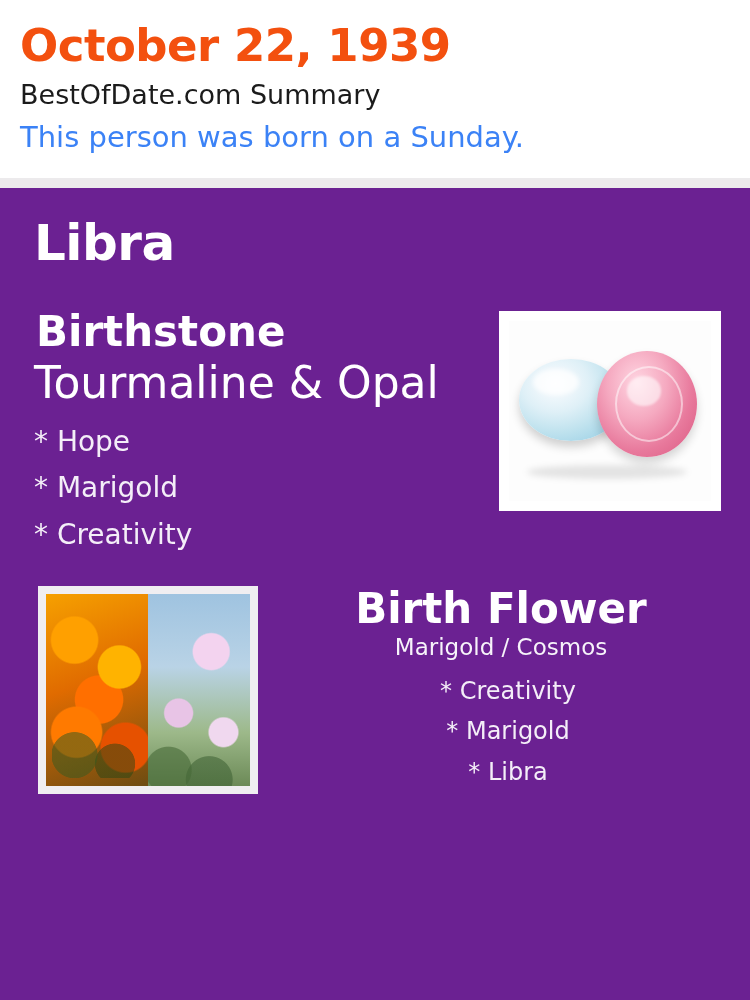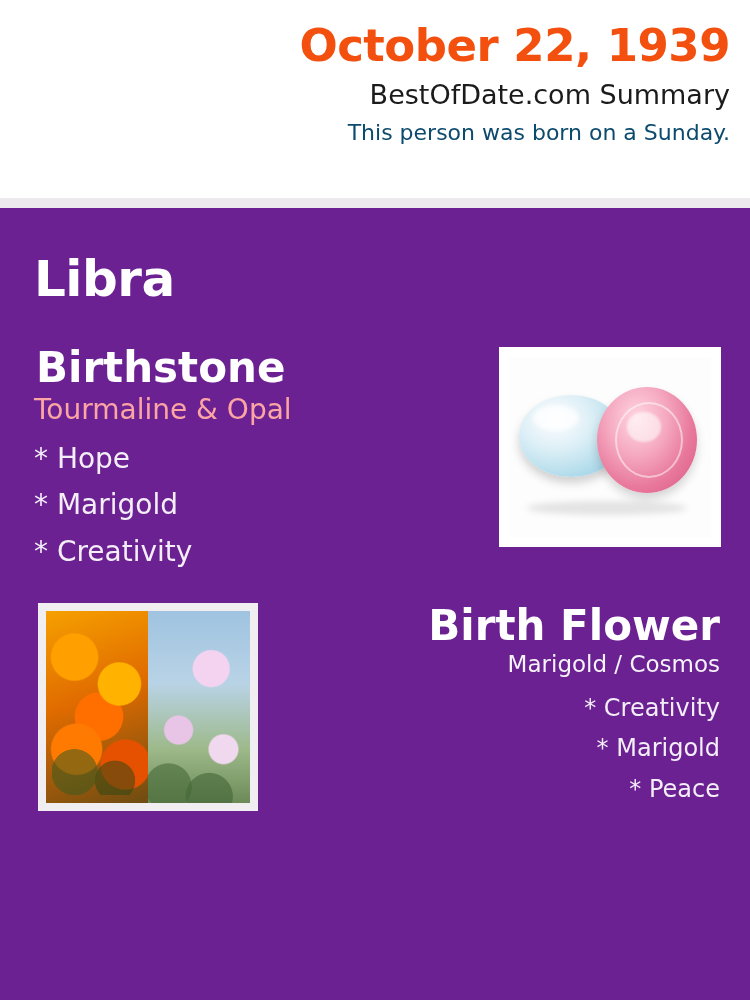--- a/index.html
+++ b/index.html
@@ -17,58 +17,58 @@
     position: relative;
     width: 750px;
     height: 1000px;
     background: #ffffff;
   }
 
   
   .header {
     background: #ffffff;
     padding: 22px 20px 32px 20px;
-    text-align: right;
+    text-align: left;
     box-sizing: border-box;
-    height: 198px;
+    height: 178px;
   }
   .header-date {
     color: #f3500f;
     font-size: 45px;
     font-weight: bold;
     line-height: 1.05;
     letter-spacing: -0.5px;
     margin: 0;
   }
   .header-site {
     color: #1b1b1b;
     font-size: 27px;
     line-height: 1.35;
     margin: 8px 0 0 0;
     font-weight: normal;
   }
   .header-sub {
-    color: #0c4a6e;
-    font-size: 22px;
+    color: #3b82f6;
+    font-size: 29px;
     line-height: 1.3;
     margin: 5px 0 0 0;
     font-weight: normal;
   }
 
   .divider {
     height: 10px;
     background: #eceaec;
     width: 100%;
   }
 
   
   .body-purple {
     background: #6b2192;
     color: #ffffff;
-    padding: 38px 30px 0 30px;
+    padding: 22px 30px 0 30px;
     box-sizing: border-box;
     height: 812px;
     position: relative;
   }
 
   .sign-name {
     font-size: 50px;
     font-weight: bold;
     line-height: 1.1;
     margin: 6px 0 8px 4px;
@@ -93,24 +93,24 @@
     width: 440px;
   }
   .stone-title {
     font-size: 42px;
     font-weight: bold;
     margin: 0 0 2px 6px;
     line-height: 1.1;
     color: #ffffff;
   }
   .stone-names {
-    font-size: 28px;
+    font-size: 44px;
     margin: 0 0 10px 4px;
     line-height: 1.2;
-    color: #fca5a5;
+    color: #ffffff;
     font-weight: normal;
   }
   .trait {
     font-size: 28px;
     line-height: 1.55;
     color: #f4eef8;
     margin: 0 0 3px 4px;
   }
 
   .stone-img {
@@ -253,21 +253,21 @@
     left: 0;
     bottom: 0;
     width: 100%;
     height: 42%;
     background: radial-gradient(circle at 20% 80%, rgba(70,105,55,0.6) 0 22%, transparent 23%),
                 radial-gradient(circle at 60% 92%, rgba(60,95,50,0.55) 0 24%, transparent 25%);
   }
 
   .flower-text {
     margin-left: 252px;
-    text-align: right;
+    text-align: center;
   }
   .flower-title {
     font-size: 42px;
     font-weight: bold;
     margin: 8px 0 2px 0;
     line-height: 1.1;
     color: #ffffff;
   }
   .flower-names {
     font-size: 23px;
@@ -322,18 +322,18 @@
         <div class="flower-img-inner">
           <div class="marigold"></div>
           <div class="cosmos"></div>
         </div>
       </div>
       <div class="flower-text">
         <div class="flower-title">Birth Flower</div>
         <div class="flower-names">Marigold / Cosmos</div>
         <div class="flower-trait">* Creativity</div>
         <div class="flower-trait">* Marigold</div>
-        <div class="flower-trait">* Peace</div>
+        <div class="flower-trait">* Libra</div>
       </div>
     </div>
 
   </div>
 </div>
 
 </body></html>

